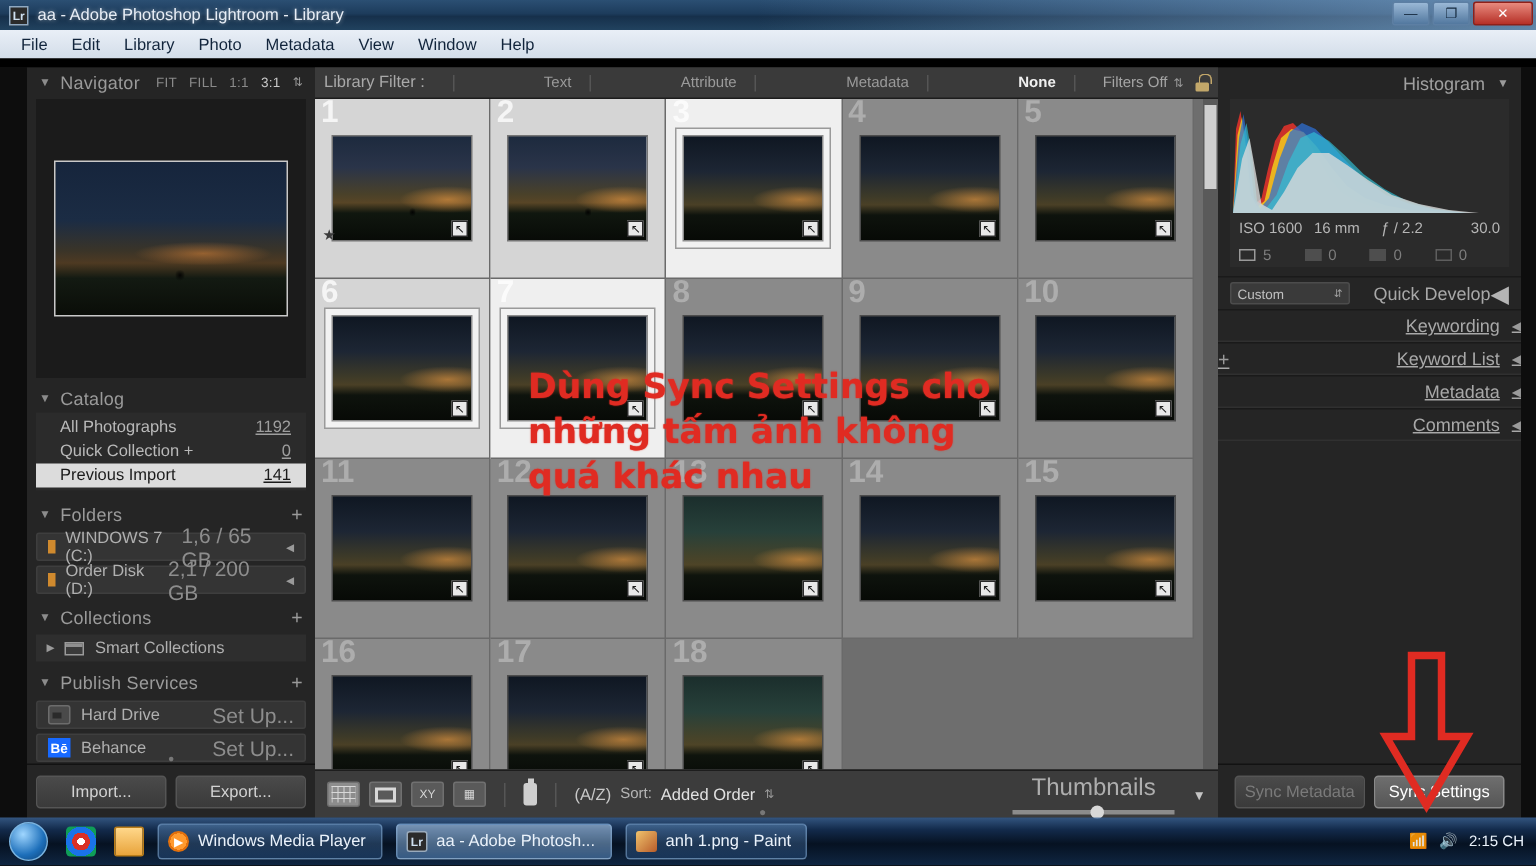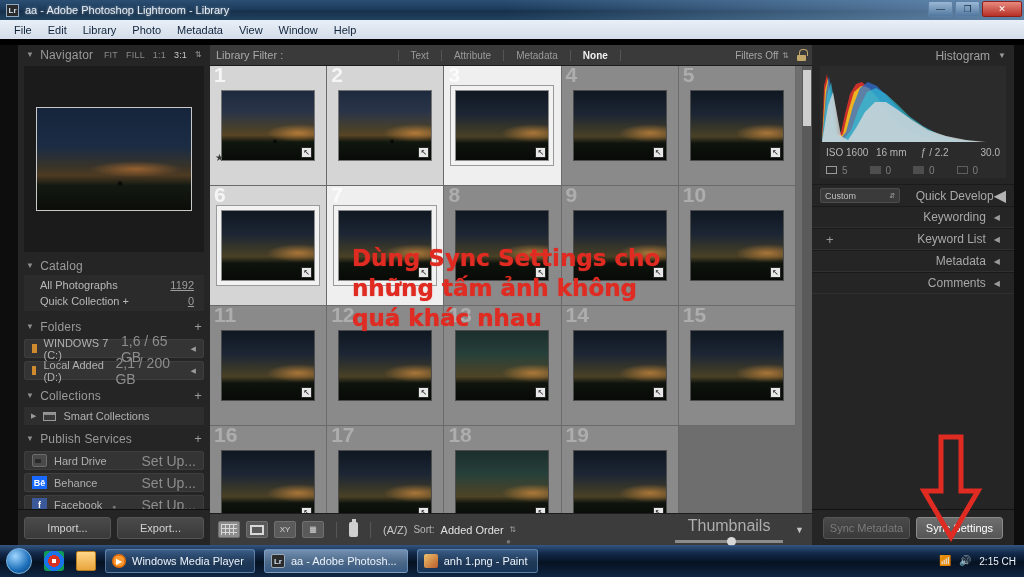--- a/index.html
+++ b/index.html
@@ -141,21 +141,21 @@
 
   
   .center { position: absolute; left: 210px; top: 0; width: 602px; height: 500px; background: #333; }
   .filterbar {
     height: 21px; background: #3a3a3a; border-bottom: 1px solid #1c1c1c;
     display: flex; align-items: center; padding: 0 6px; font-size: 11px; color: #9c9c9c;
   }
   .filterbar .lbl { color: #a9a9a9; text-align: right; }
   .fgroup { margin-left: auto; display: flex; align-items: center; }
   .fsep { width: 1px; height: 11px; background: #555; margin: 0 8px; }
-  .fbtn { font-size: 10px; color: #9a9a9a; padding: 0 4px; }
+  .fbtn { font-size: 10px; color: #9a9a9a; padding: 0 4px; margin-left: 48px; }
   .fbtn.on { color: #f0f0f0; font-weight: bold; }
   .filters-off { font-size: 10px; color: #a5a5a5; }
   .lock { width: 10px; height: 12px; margin-left: 7px; position: relative; }
   .lock::before { content:""; position:absolute; left:1px; bottom:0; width:9px; height:6px; background:#c2a76a; border-radius:1px; }
   .lock::after { content:""; position:absolute; left:3px; bottom:5px; width:7px; height:6px; border:1.5px solid #c2a76a; border-bottom:none; border-radius:4px 4px 0 0; }
 
   .gridarea {
     position: absolute; left: 0; top: 21px; width: 602px; height: 447px;
     background: #6e6e6e; overflow: hidden;
   }
@@ -232,23 +232,23 @@
   .rightpanel {
     position: absolute; right: 10px; top: 0; width: 202px; height: 500px;
     background: #252525; color: #b4b4b4;
   }
   .r-head {
     display: flex; align-items: center; justify-content: flex-end;
     height: 21px; padding: 0 8px; font-size: 12px; color: #a0a0a0;
   }
   .r-head .tri-l { margin-left: 8px; font-size: 8px; color: #9a9a9a; }
   .r-sec {
-    display: flex; align-items: center; height: 22px; padding: 0 14px;
+    display: flex; align-items: center; height: 22px; padding: 0 0;
     border-top: 1px solid #1a1a1a; border-bottom: 1px solid #303030;
-    font-size: 12px; color: #a8a8a8;
+    font-size: 12px; color: #a8a8a8; text-decoration: underline;
   }
   .r-sec .name { margin-left: auto; }
   .r-sec .tri-l { margin-left: 8px; font-size: 8px; color: #9a9a9a; }
   .r-plus { font-size: 13px; color: #9a9a9a; }
 
   .histbox { margin: 0 8px; height: 76px; background: #2b2b2b; position: relative; overflow: hidden; }
   .hist-meta {
     display: flex; align-items: center; height: 16px; margin: 0 8px;
     font-size: 10px; color: #b6b6b6; background: #2b2b2b; padding: 10px 6px;
   }
@@ -389,36 +389,40 @@
       </div>
       <div class="catbox">
         <div class="row">
           <span>All Photographs</span>
           <span class="count">1192</span>
         </div>
         <div class="row">
           <span>Quick Collection  +</span>
           <span class="count">0</span>
         </div>
+        <div class="row sel">
+          <span>Previous Import</span>
+          <span class="count">141</span>
+        </div>
       </div>
 
       <div class="pnl-head" style="margin-top:6px">
         <span class="tri">▼</span>
         <span>Folders</span>
         <span class="plus">+</span>
       </div>
       <div class="item-btn">
         <span class="drive-led"></span>
         <span>WINDOWS 7 (C:)</span>
         <span class="tail">1,6 / 65 GB</span>
         <span class="tri-r">◀</span>
       </div>
       <div class="item-btn">
         <span class="drive-led"></span>
-        <span>Local Added (D:)</span>
+        <span>Order Disk (D:)</span>
         <span class="tail">2,1 / 200 GB</span>
         <span class="tri-r">◀</span>
       </div>
 
       <div class="pnl-head" style="margin-top:6px">
         <span class="tri">▼</span>
         <span>Collections</span>
         <span class="plus">+</span>
       </div>
       <div class="smart-row">
@@ -611,27 +615,20 @@
               <div class="badge">↖</div>
             </div>
           </div>
           <div class="cell">
             <span class="cellnum">18</span>
             <div class="thumb green">
               <div class="sunglow"></div>
               <div class="badge">↖</div>
             </div>
           </div>
-          <div class="cell">
-            <span class="cellnum">19</span>
-            <div class="thumb dusk">
-              <div class="sunglow"></div>
-              <div class="badge">↖</div>
-            </div>
-          </div>
         </div>
 
       </div>
 
       <div class="vscroll">
         <div class="vthumb"></div>
       </div>
 
       <div class="toolbar">
         <div class="vicon on">

